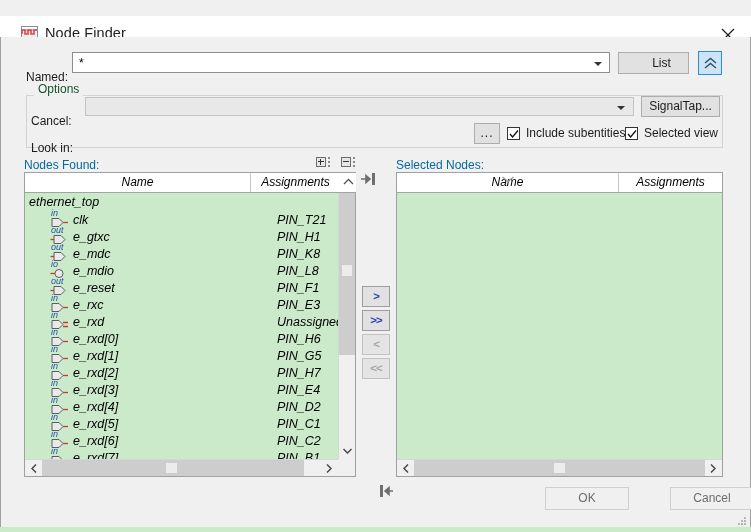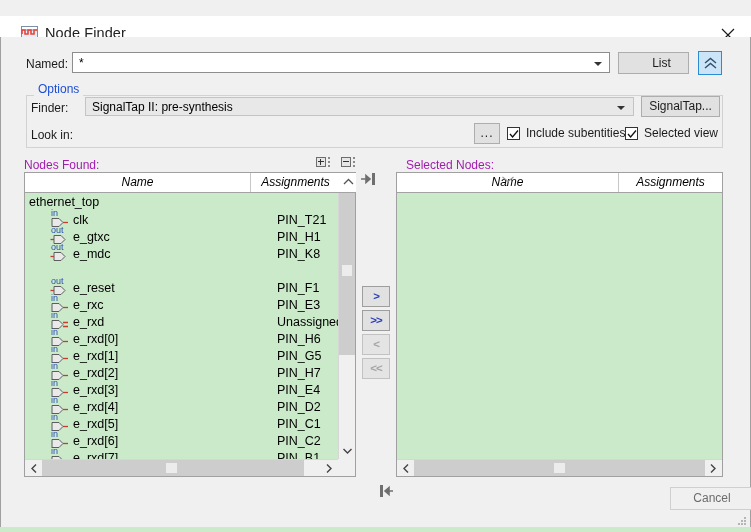--- a/index.html
+++ b/index.html
@@ -64,20 +64,21 @@
     border-bottom: 1px solid #a0a0a0;
     box-sizing: border-box;
   }
 
   
   .lbl {
     position: absolute;
     font-size: 12px;
     color: #1b1b1b;
     white-space: nowrap;
+    margin-top: 13px;
   }
   .named-label { left: 26px; top: 57px; }
 
   .combo {
     position: absolute;
     background: #ffffff;
     border: 1px solid #8d8d8d;
     box-sizing: border-box;
     font-size: 12px;
     color: #000;
@@ -128,21 +129,21 @@
     width: 697px; height: 53px;
     border: 1px solid #d2d2d2;
     box-sizing: border-box;
   }
   .group-title {
     position: absolute;
     left: 34px; top: 82px;
     background: #f0f0f0;
     padding: 0 4px;
     font-size: 12px;
-    color: #1d4ed8;
+    color: #14532d;
     text-align: center;
   }
 
   .filter-label { left: 31px; top: 101px; }
   .filter-combo {
     position: absolute;
     left: 85px; top: 97px; width: 549px; height: 19px;
     background: #e8e8e8;
     border: 1px solid #c4c4c4;
     box-sizing: border-box;
@@ -180,24 +181,24 @@
   }
   .chk .box svg { position: absolute; left: 1px; top: 1px; }
   .chk .txt { position: absolute; left: 19px; top: 0; }
   .chk-sub { left: 507px; top: 126px; }
   .chk-hier { left: 625px; top: 126px; }
 
   
   .panel-label {
     position: absolute;
     font-size: 12px;
-    color: #a21caf;
+    color: #0369a1;
   }
   .nodes-found-label { left: 24px; top: 158px; }
-  .selected-label { left: 396px; top: 158px; margin-left: 10px; }
+  .selected-label { left: 396px; top: 158px; }
 
   .tree-icons { position: absolute; left: 316px; top: 157px; }
   .tree-icons span {
     display: inline-block;
     width: 14px; height: 12px;
     position: relative;
     margin-right: 8px;
     cursor: pointer;
   }
   .ti-sq {
@@ -261,21 +262,21 @@
     transform: translateX(-50%);
   }
 
   .list-area {
     position: absolute;
     left: 0; top: 20px;
     right: 0; bottom: 0;
     background: #cbeac9;
     overflow: hidden;
   }
-  .list-area.with-sb { right: 17px; }
+  .list-area.with-sb { right: 17px; font-style: italic; }
 
   
   .rootrow {
     position: absolute;
     left: 4px; top: 2px;
     font-size: 12.5px;
     color: #000;
     white-space: nowrap;
   }
   .noderow {
@@ -499,23 +500,22 @@
   <div class="collapse-btn">
     <svg width="15" height="13" viewBox="0 0 15 13">
       <path d="M2,6 L7.5,1.5 L13,6" fill="none" stroke="#30506c" stroke-width="1.4"></path>
       <path d="M2,11 L7.5,6.5 L13,11" fill="none" stroke="#30506c" stroke-width="1.4"></path>
     </svg>
   </div>
 
   <div class="group"></div>
   <span class="group-title">Options</span>
 
-  <span class="lbl filter-label">Finder:</span>
+  <span class="lbl filter-label">Cancel:</span>
   <div class="filter-combo">
-    <span class="val">SignalTap II: pre-synthesis</span>
     <span class="arrow"></span>
   </div>
   <div class="btn customize-btn">SignalTap...</div>
 
   <span class="lbl lookin-label">Look in:</span>
   <div class="btn dots-btn">...</div>
 
   <div class="chk chk-sub">
     <span class="box">
       <svg width="10" height="10" viewBox="0 0 10 10">
@@ -573,20 +573,29 @@
           <span class="node-assign">PIN_H1</span>
         </div>
         <div class="noderow" style="top: 53px;">
           <span class="node-dir">out</span>
           <span class="node-ico"><svg width="19" height="11" viewBox="0 0 19 11">
               <path fill="#e9e9e9" stroke="#5d5d5d" stroke-width="1" d="M4,1.5 L11,1.5 L15,5.5 L11,9.5 L4,9.5 Z"></path>
               <path stroke="#c43c2e" stroke-width="1.3" fill="none" d="M0.5,5.5 L4,5.5"></path>
             </svg></span>
           <span class="node-name">e_mdc</span>
           <span class="node-assign">PIN_K8</span>
+        </div>
+        <div class="noderow" style="top: 70px;">
+          <span class="node-dir">io</span>
+          <span class="node-ico"><svg width="19" height="11" viewBox="0 0 19 11">
+              <path fill="#e9e9e9" stroke="#5d5d5d" stroke-width="1" d="M5,5.5 a4,4 0 1,1 8,0 a4,4 0 1,1 -8,0"></path>
+              <path stroke="#c43c2e" stroke-width="1.3" fill="none" d="M0.5,5.5 L5,5.5"></path>
+            </svg></span>
+          <span class="node-name">e_mdio</span>
+          <span class="node-assign">PIN_L8</span>
         </div>
         <div class="noderow" style="top: 87px;">
           <span class="node-dir">out</span>
           <span class="node-ico"><svg width="19" height="11" viewBox="0 0 19 11">
               <path fill="#e9e9e9" stroke="#5d5d5d" stroke-width="1" d="M4,1.5 L11,1.5 L15,5.5 L11,9.5 L4,9.5 Z"></path>
               <path stroke="#c43c2e" stroke-width="1.3" fill="none" d="M0.5,5.5 L4,5.5"></path>
             </svg></span>
           <span class="node-name">e_reset</span>
           <span class="node-assign">PIN_F1</span>
         </div>
@@ -768,20 +777,21 @@
       <rect x="11" y="1" width="3" height="12" fill="#6f6f6f"></rect>
     </svg>
   </span>
   <span class="handle handle-br">
     <svg width="16" height="14" viewBox="0 0 16 14">
       <rect x="2" y="1" width="3" height="12" fill="#6f6f6f"></rect>
       <path d="M15,7 L8,7 M11,3.5 L7,7 L11,10.5 Z" fill="#6f6f6f" stroke="#6f6f6f" stroke-width="1.6"></path>
     </svg>
   </span>
 
+  <div class="foot-btn ok-btn">OK</div>
   <div class="foot-btn cancel-btn">Cancel</div>
 
 
   <div class="bottom-strip"></div>
   <div class="resize-grip">
     <i style="right:0;bottom:0;"></i>
       <i style="right:3px;bottom:0;"></i>
       <i style="right:6px;bottom:0;"></i>
     <i style="right:0;bottom:3px;"></i>
       <i style="right:3px;bottom:3px;"></i>

